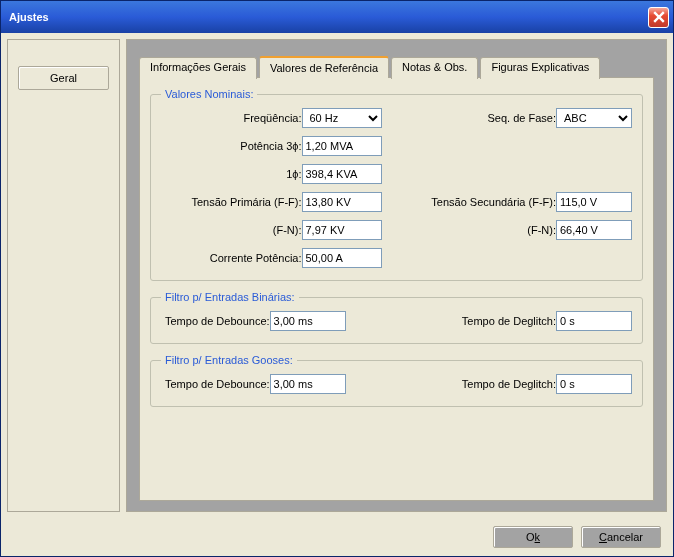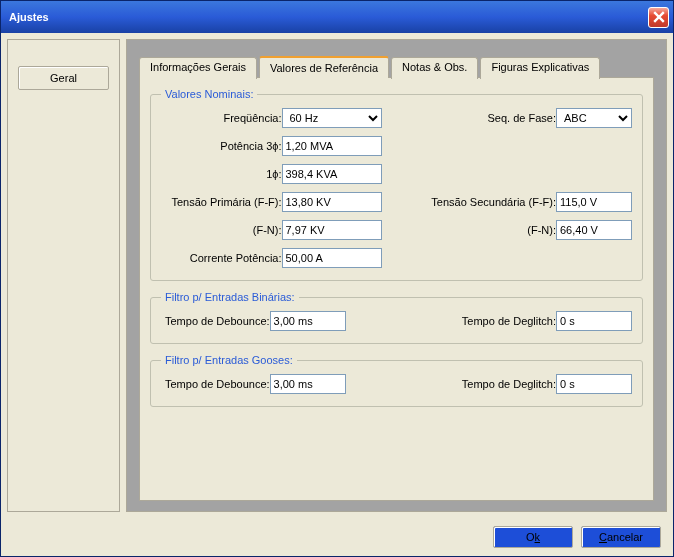--- a/index.html
+++ b/index.html
@@ -17,24 +17,24 @@
   .tab { padding: 4px 10px; border: 1px solid #aca899; border-bottom: none; margin-right: 2px; background: #ece9d8; cursor: pointer; position: relative; top: 1px; border-radius: 3px 3px 0 0; }
   .tab.active { background: #ece9d8; border-top: 2px solid #f0a030; z-index: 2; }
   .tab:not(.active) { top: 2px; padding-top: 3px; padding-bottom: 3px; }
   .tabcontent { flex: 1; border: 1px solid #aca899; border-top: none; padding: 10px 10px; background: #ece9d8; }
   fieldset { border: 1px solid #c0c0b0; border-radius: 3px; margin: 0 0 10px 0; padding: 8px 10px 12px 10px; }
   legend { color: #2a5bd7; padding: 0 4px; }
   .grid { display: grid; grid-template-columns: 1fr 1fr; column-gap: 30px; row-gap: 8px; }
   .row { display: flex; align-items: center; justify-content: flex-end; }
   .row label { text-align: right; flex: 1; white-space: nowrap; }
   select, input[type=text] { height: 20px; border: 1px solid #7f9db9; background: #fff; padding: 1px 3px; font-size: 11px; }
-  .w80 { width: 100px; }
+  .w80 { width: 80px; }
   .w60 { width: 76px; }
   .footer { display: flex; justify-content: flex-end; gap: 8px; padding: 8px 12px; }
-  .btn { width: 80px; height: 22px; background: #1d4ed8; border: 1px solid #aca899; border-radius: 2px; box-shadow: inset 1px 1px 0 #fff; cursor: pointer; }
+  .btn { width: 80px; height: 22px; background: #a3a3a3; border: 1px solid #aca899; border-radius: 2px; box-shadow: inset 1px 1px 0 #fff; cursor: pointer; }
   .underline { text-decoration: underline; }
 </style>
 </head>
 <body>
 
 <div class="window">
 
   <div class="titlebar">
     <span class="titlebar-title">Ajustes</span>
     <div class="close-btn">

